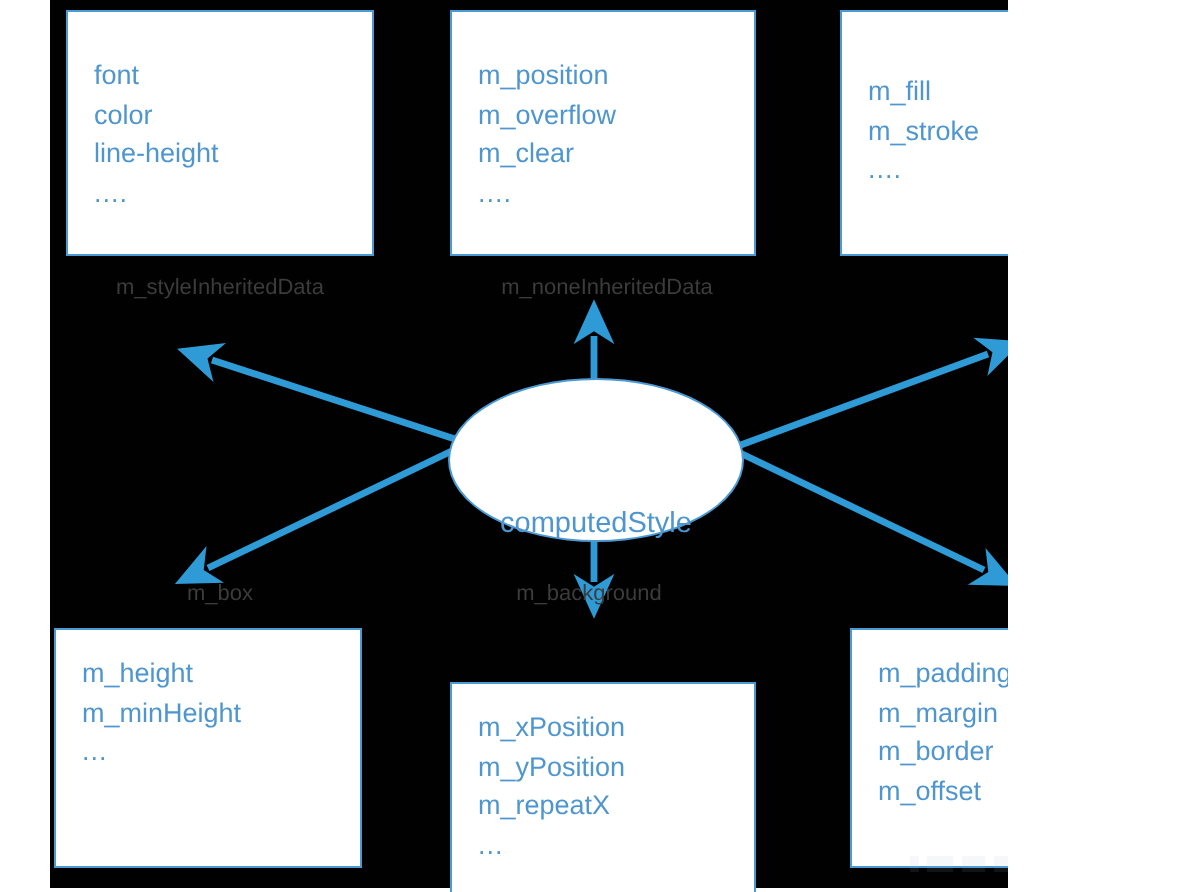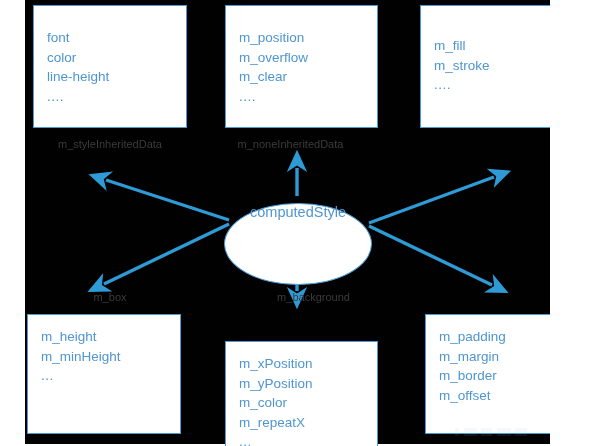--- a/index.html
+++ b/index.html
@@ -2,21 +2,21 @@
 <html><head>
 <meta charset="utf-8">
 <style>
   html, body {
     margin: 0;
     padding: 0;
     background: #ffffff;
   }
   #canvas {
     position: relative;
-    width: 550px;
+    width: 504px;
     height: 446px;
     background: #ffffff;
     overflow: hidden;
     font-family: "Liberation Sans", sans-serif;
   }
   
   #slide {
     position: absolute;
     left: 25px;
     top: 0px;
@@ -75,29 +75,29 @@
     font-size: 11px;
     line-height: 16px;
     white-space: nowrap;
     text-align: center;
   }
 
   
   #ellipse {
     position: absolute;
     left: 224px;
-    top: 203px;
+    top: 189px;
     width: 148px;
     height: 82px;
     border-radius: 50%;
     background: #ffffff;
     border: 1.6px solid #4a9ad4;
     box-sizing: border-box;
     display: flex;
-    align-items: flex-start;
+    align-items: flex-end;
     justify-content: center;
   }
   #ellipse span {
     color: #4f96cf;
     font-size: 14.5px;
     white-space: nowrap;
   }
 
   
   #arrows {
@@ -172,51 +172,50 @@
   <div class="plabel" style="left:33px; top:136px; width:154px;">m_styleInheritedData</div>
 
   <div class="pbox" style="left:225px; top:5px; width:153px; height:123px; padding:22px 0 0 13px;">
     <ul>
       <li>m_position</li>
       <li>m_overflow</li>
       <li>m_clear</li>
       <li class="ellipsis">....</li>
     </ul>
   </div>
-  <div class="plabel" style="left:214px; top:136px; width:153px;">m_noneInheritedData</div>
+  <div class="plabel" style="left:227px; top:136px; width:153px;">m_noneInheritedData</div>
 
   <div class="pbox" style="left:420px; top:5px; width:155px; height:123px; padding:30px 0 0 13px;">
     <ul>
       <li>m_fill</li>
       <li>m_stroke</li>
       <li class="ellipsis">....</li>
     </ul>
   </div>
 
   <div id="ellipse">
     <span>computedStyle</span>
   </div>
 
   <div class="plabel" style="left:33px; top:289px; width:154px;">m_box</div>
-  <div class="plabel" style="left:237px; top:289px; width:153px;">m_background</div>
+  <div class="plabel" style="left:218px; top:289px; width:153px;">m_background</div>
   <div class="plabel" style="left:420px; top:289px; width:155px;margin-top:26px;">m_surround</div>
 
   <div class="pbox" style="left:27px; top:314px; width:154px; height:120px; padding:12px 0 0 13px;">
     <ul>
       <li>m_height</li>
       <li>m_minHeight</li>
       <li class="ellipsis">...</li>
     </ul>
   </div>
 
   <div class="pbox" style="left:225px; top:314px; width:153px; height:120px; padding:12px 0 0 13px;margin-top:27px;">
     <ul>
       <li>m_xPosition</li>
       <li>m_yPosition</li>
-      <li>m_color</li>
       <li>m_repeatX</li>
       <li class="ellipsis">...</li>
     </ul>
   </div>
 
   <div class="pbox" style="left:425px; top:314px; width:155px; height:120px; padding:12px 0 0 13px;">
     <ul>
       <li>m_padding</li>
       <li>m_margin</li>
       <li>m_border</li>

